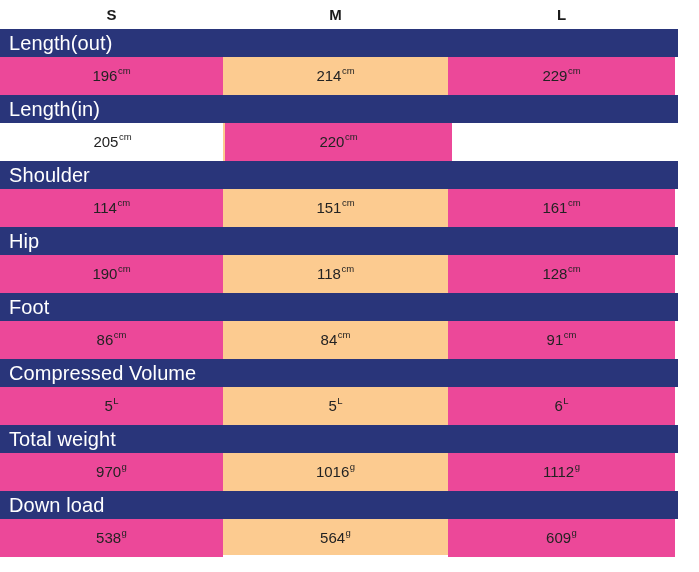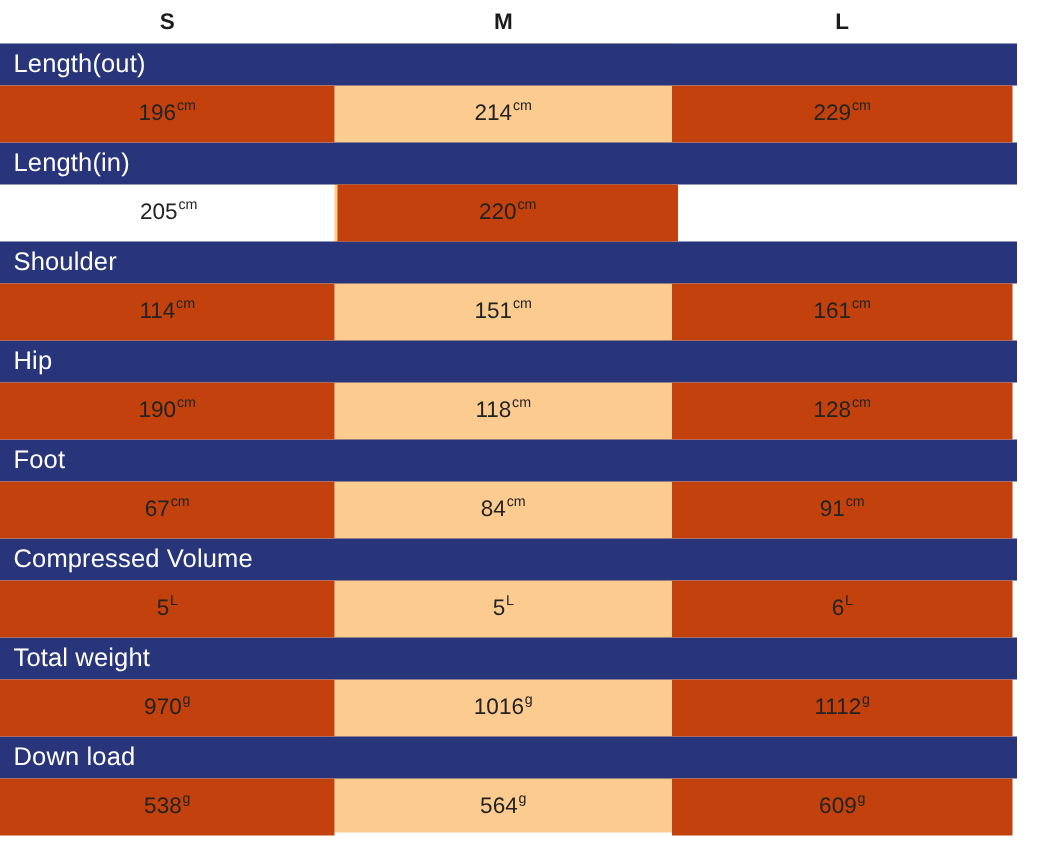--- a/index.html
+++ b/index.html
@@ -55,21 +55,21 @@
   .head-cell.c0 { margin-left: 0px; flex: 0 0 223px; }
   .head-cell.c1 { flex: 0 0 225px; }
   .head-cell.c2 { flex: 0 0 227px; }
 
   
   .label-bar {
     height: 28px;
     width: 678px;
     background: #29357a;
     color: #ffffff;
-    font-size: 17px;
+    font-size: 20px;
     display: flex;
     align-items: center;
     padding-left: 9px;
     box-sizing: border-box;
     letter-spacing: 0.1px;
   }
 
   
   .value-row {
     display: flex;
@@ -91,21 +91,21 @@
   .unit {
     font-size: 9.5px;
     vertical-align: super;
     line-height: 0;
     position: relative;
     top: -1px;
     margin-left: 0.5px;
   }
 
   
-  .value-row .c0, .value-row .c2 { background: #c2410c; }
+  .value-row .c0, .value-row .c2 { background: #ec4899; }
 </style>
 </head>
 <body>
 
 <div id="size-table">
 
   <div class="highlight-band"></div>
 
   <div class="table-inner">
 
@@ -137,21 +137,21 @@
 
     <div class="label-bar">Hip</div>
     <div class="value-row">
       <div class="value-cell c0"><span>190</span><span class="unit">cm</span></div>
       <div class="value-cell c1"><span>118</span><span class="unit">cm</span></div>
       <div class="value-cell c2"><span>128</span><span class="unit">cm</span></div>
     </div>
 
     <div class="label-bar">Foot</div>
     <div class="value-row">
-      <div class="value-cell c0"><span>67</span><span class="unit">cm</span></div>
+      <div class="value-cell c0"><span>86</span><span class="unit">cm</span></div>
       <div class="value-cell c1"><span>84</span><span class="unit">cm</span></div>
       <div class="value-cell c2"><span>91</span><span class="unit">cm</span></div>
     </div>
 
     <div class="label-bar">Compressed Volume</div>
     <div class="value-row">
       <div class="value-cell c0"><span>5</span><span class="unit">L</span></div>
       <div class="value-cell c1"><span>5</span><span class="unit">L</span></div>
       <div class="value-cell c2"><span>6</span><span class="unit">L</span></div>
     </div>

